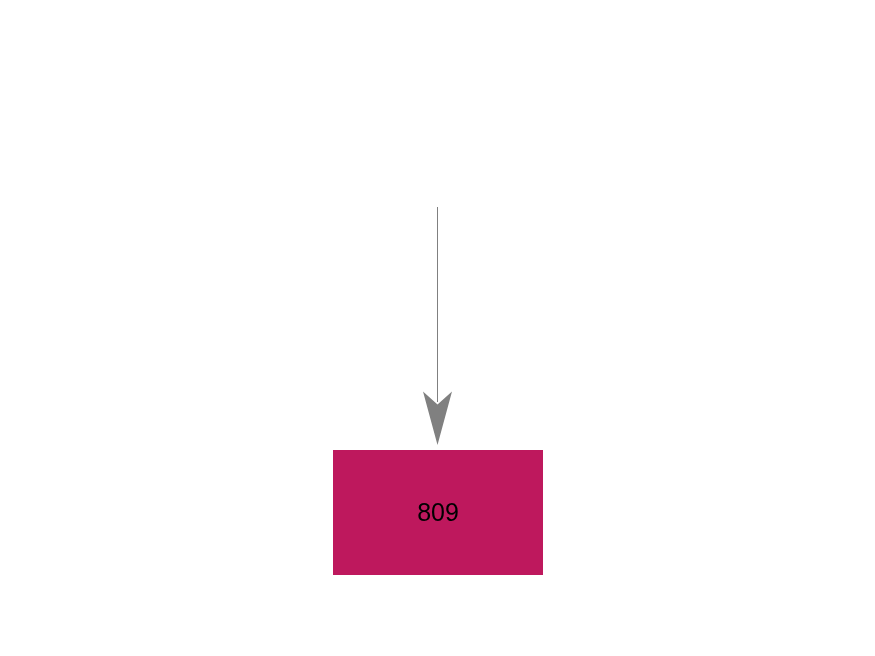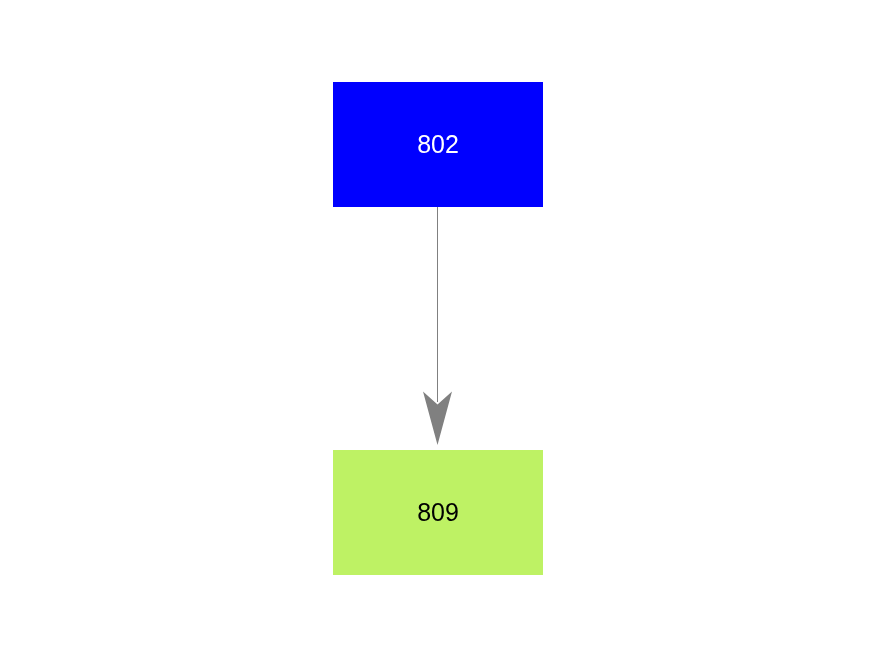--- a/index.html
+++ b/index.html
@@ -54,21 +54,18 @@
 
 <div class="canvas">
 
   <svg class="edge-layer" viewBox="0 0 875 656" xmlns="http://www.w3.org/2000/svg">
     <g>
       <line x1="437.5" y1="207" x2="437.5" y2="402" stroke-width="1" stroke="#808080"></line>
       <path d="M 437.5 445 L 423 391.5 L 437.5 404.5 L 452 391.5 Z" fill="#808080"></path>
     </g>
   </svg>
 
-  <div class="node node-802" style="background-color: rgb(0, 0, 255);">
-    <span>802</span>
-  </div>
 
-  <div class="node node-809" style="background-color: #bef264;">
+  <div class="node node-809" style="background-color: #be185d;">
     <span>809</span>
   </div>
 
 </div>
 
 </body></html>

